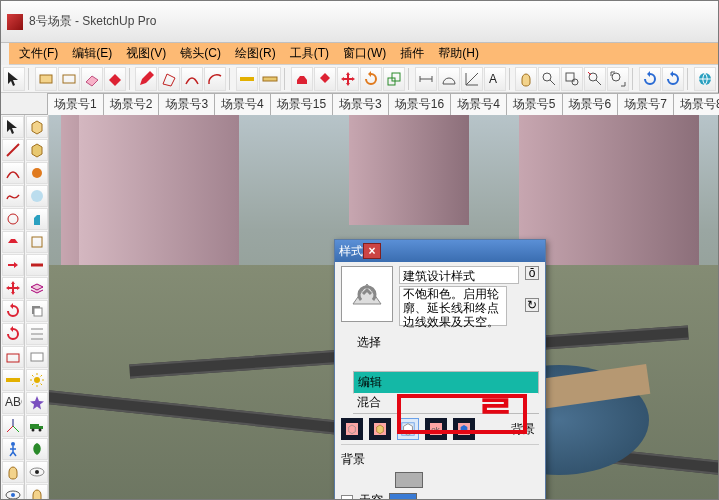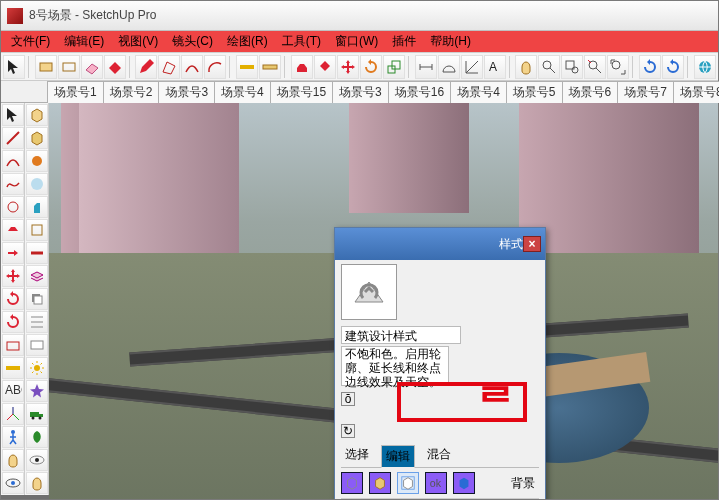--- a/index.html
+++ b/index.html
@@ -1,25 +1,25 @@
 <!DOCTYPE html>
 <html><head>
 <meta charset="utf-8">
 <style>
 * { margin: 0; padding: 0; box-sizing: border-box; font-family: "Microsoft YaHei", SimSun, Arial, sans-serif; font-size: 12px; }
 html, body { width: 719px; height: 500px; overflow: hidden; background: #ece9d8; }
 .app { width: 719px; height: 500px; display: flex; flex-direction: column; border: 1px solid #7a7a7a; background: #f0f0f0; }
 
 
-.titlebar { height: 30px; background: linear-gradient(#fdfdfd,#e6e6e6); display: flex; align-items: center; padding: 0 6px; border-bottom: 1px solid #c0c0c0; gap: 6px; }
+.titlebar { height: 42px; background: linear-gradient(#fdfdfd,#e6e6e6); display: flex; align-items: center; padding: 0 6px; border-bottom: 1px solid #c0c0c0; gap: 6px; }
 .titlebar .su-icon { width: 16px; height: 16px; background: linear-gradient(135deg,#d43b3b,#8c1010); display:inline-block; }
 .titlebar .title { color: #444; }
 
 
-.menubar { height: 22px; background: #ef4444; display: flex; align-items: center; padding: 0 4px; border-bottom: 1px solid #d0d0d0; gap: 2px; }
+.menubar { height: 22px; background: #fdba74; display: flex; align-items: center; padding: 0 4px; border-bottom: 1px solid #d0d0d0; gap: 2px; margin-left: 8px; }
 .menubar span { padding: 2px 6px; cursor: default; }
 
 
 .toolbar-row { height: 28px; background: #f4f4f4; display: flex; align-items: center; padding: 1px 2px; border-bottom: 1px solid #ccc; gap: 1px; }
 .tbtn { width: 24px; height: 24px; border: 1px solid #e0e0e0; background: linear-gradient(#fff,#ececec); display: inline-flex; align-items: center; justify-content: center; cursor: pointer; }
 .tbtn svg { width: 18px; height: 18px; }
 .sep { width: 4px; height: 22px; border-left: 1px solid #ccc; margin: 0 2px; }
 
 
 .scenebar { height: 22px; background: #f0f0f0; display: flex; align-items: flex-end; padding: 0 32px 0 46px; border-bottom: 1px solid #b0b0b0; }
@@ -30,36 +30,36 @@
 .left-toolbar, .left-toolbar2 { position: absolute; top: 0; left: 0; width: 24px; background: #f4f4f4; border-right: 1px solid #ccc; display: flex; flex-direction: column; gap: 1px; padding: 1px; }
 .left-toolbar2 { left: 24px; }
 .left-toolbar .tbtn, .left-toolbar2 .tbtn { width: 22px; height: 22px; }
 .viewport { position: absolute; left: 48px; right: 0; top: 0; bottom: 0; background: linear-gradient(180deg,#b7c4c9 0%,#9aa6a2 30%,#7e8c79 100%); overflow:hidden; }
 .building { position:absolute; background: linear-gradient(90deg,#c7a6b0,#8c6f7a); }
 .ground-band { position:absolute; left:0; right:0; background: linear-gradient(#848c74,#6b7460); }
 .road { position:absolute; background:#3b3b3b; height:14px; border-top:2px solid #555; border-bottom:2px solid #555; }
 
 
 .dialog { position: absolute; left: 333px; top: 124px; width: 212px; background: #f0f0f0; border: 1px solid #5a7aa5; box-shadow: 2px 2px 6px rgba(0,0,0,.4); }
-.dialog .dlg-title { height: 32px; background: linear-gradient(#5a8fd6,#3a6db0); color: #fff; display: flex; align-items: center; padding: 0 4px; justify-content: flex-end; }
+.dialog .dlg-title { height: 22px; background: linear-gradient(#5a8fd6,#3a6db0); color: #fff; display: flex; align-items: center; padding: 0 4px; justify-content: flex-start; }
 .dlg-close { width: 18px; height: 16px; background: #c44; color: #fff; text-align: center; line-height: 14px; font-weight: bold; border: 1px solid #802020; cursor: pointer; }
 .dlg-body { padding: 4px 6px; }
-.style-head { display: flex; gap: 6px; margin-bottom: 4px; flex-direction: column; }
+.style-head { display: flex; gap: 6px; margin-bottom: 4px; }
 .style-thumb { width: 56px; height: 56px; border: 1px solid #999; background: #fff; display: flex; align-items: center; justify-content: center; }
 .style-thumb svg { width: 48px; height: 48px; }
 .style-info { flex: 1; text-align: left; }
 .style-name { border: 1px solid #bbb; background: #fff; height: 18px; padding: 1px 3px; margin-bottom: 2px; width: 120px; }
 .style-desc { border: 1px solid #bbb; background: #fff; height: 40px; padding: 1px 3px; width: 108px; line-height: 1.15; }
 .style-side { display:flex; flex-direction:column; gap:18px; }
 .style-side .g { width:14px; height:14px; border:1px solid #888; background:#eee; cursor:pointer; text-align:center; line-height:12px; }
-.dlg-tabs { display: flex; gap: 8px; margin: 6px 0 4px 0; border-bottom: 1px solid #bbb; }
+.dlg-tabs { display: flex; gap: 8px; margin: 6px 0 4px 12px; border-bottom: 1px solid #bbb; flex-direction: column; }
 .dlg-tab { padding: 2px 4px; cursor: pointer; }
-.dlg-tab.active { border: 1px solid #bbb; border-bottom: 1px solid #f0f0f0; position: relative; top: 1px; background: #0369a1; }
+.dlg-tab.active { border: 1px solid #bbb; border-bottom: 1px solid #f0f0f0; position: relative; top: 10px; background: #14b8a6; }
 .edit-icons { display: flex; gap: 6px; align-items: center; margin: 4px 0; }
-.edit-icons .ic { width: 22px; height: 22px; border: 1px solid #0f172a; background: #8b5cf6; display:inline-flex; align-items:center; justify-content:center; cursor: pointer; }
+.edit-icons .ic { width: 22px; height: 22px; border: 5px solid #0f172a; background: #fca5a5; display:inline-flex; align-items:center; justify-content:center; cursor: pointer; }
 .edit-icons .ic.sel { border: 1px solid #6aa0e8; background: #dce9f8; }
 .edit-icons .ic svg { width:16px; height:16px; }
 .edit-icons .lbl-right { margin-left: auto; padding-right: 4px; }
 .section-label { margin: 6px 0 4px 0; font-weight: normal; }
 .row { display: flex; align-items: center; gap: 6px; margin: 4px 0; }
 .swatch { width: 28px; height: 16px; border: 1px solid #666; display: inline-block; cursor: pointer; }
 .slider-stub { display:inline-block; width:50px; height:12px; border-top:1px solid #888; position:relative; }
 .slider-stub::after { content:""; position:absolute; left:22px; top:-5px; width:8px; height:10px; background:#ddd; border:1px solid #777; }
 .chk { width:12px; height:12px; border:1px solid #888; background:#fff; display:inline-block; }
 .chk.on::after { content:"✓"; font-size:10px; position:relative; top:-2px; left:0; color:#555; }

